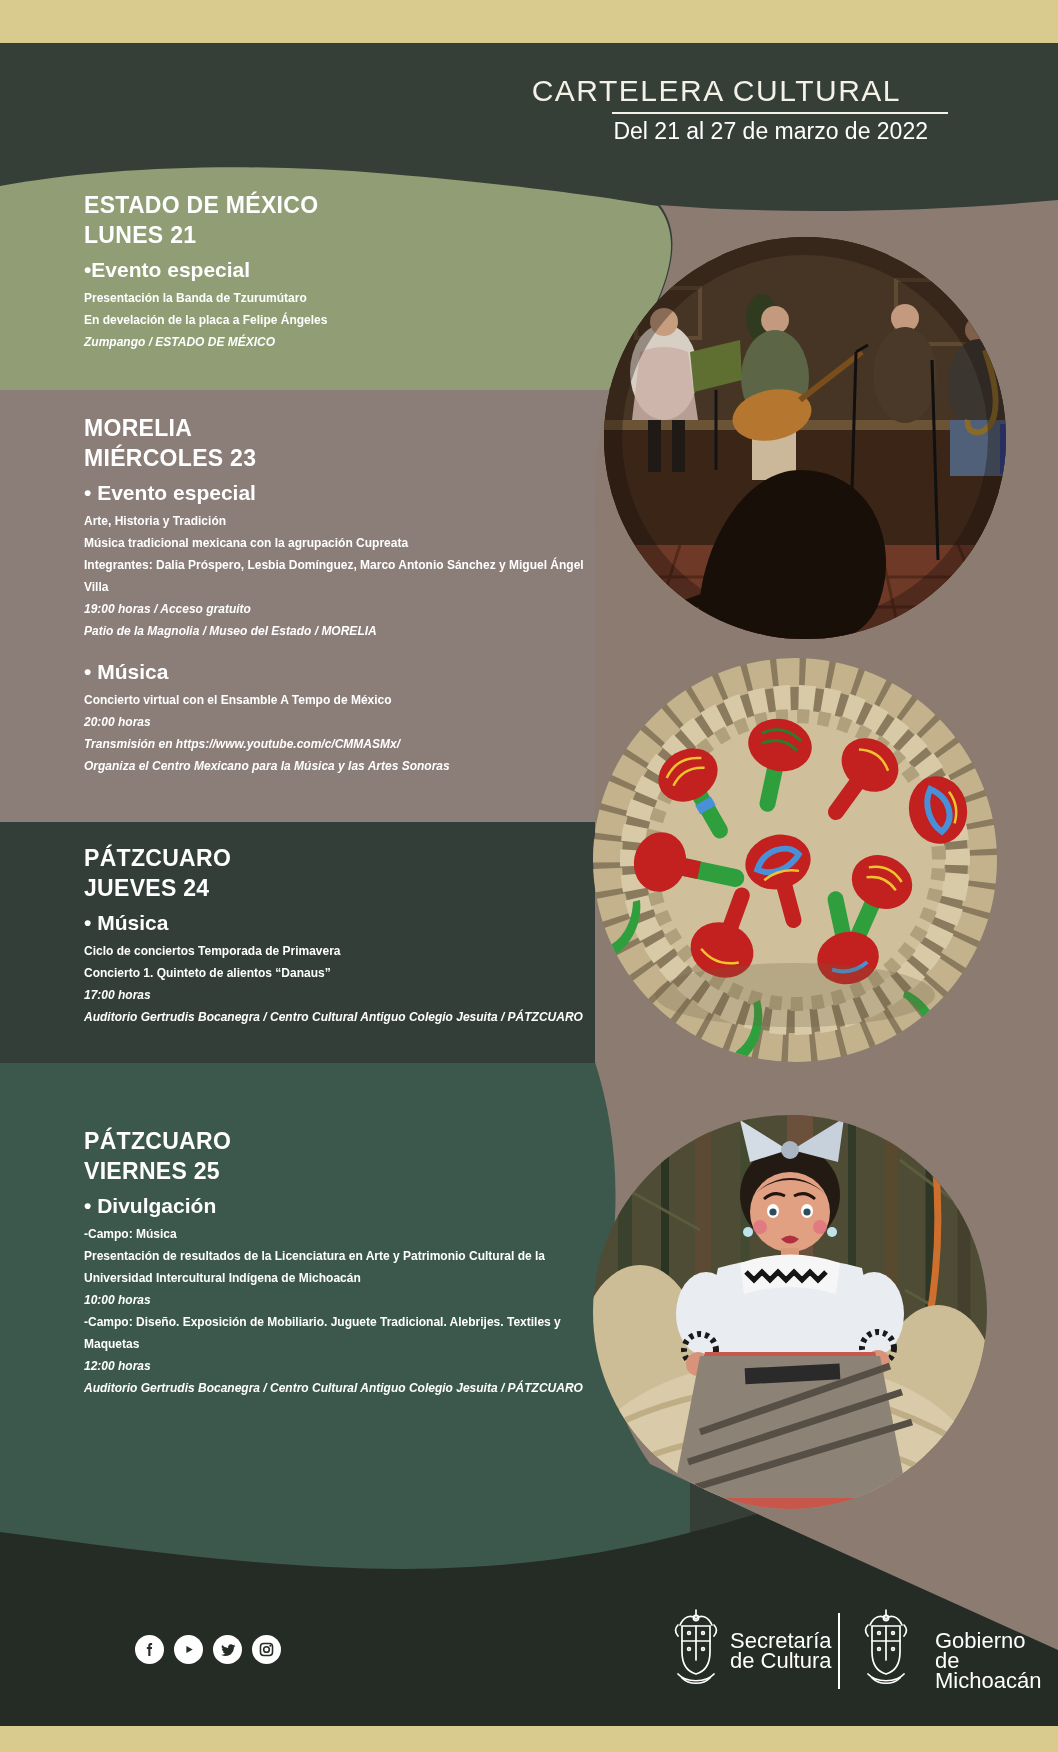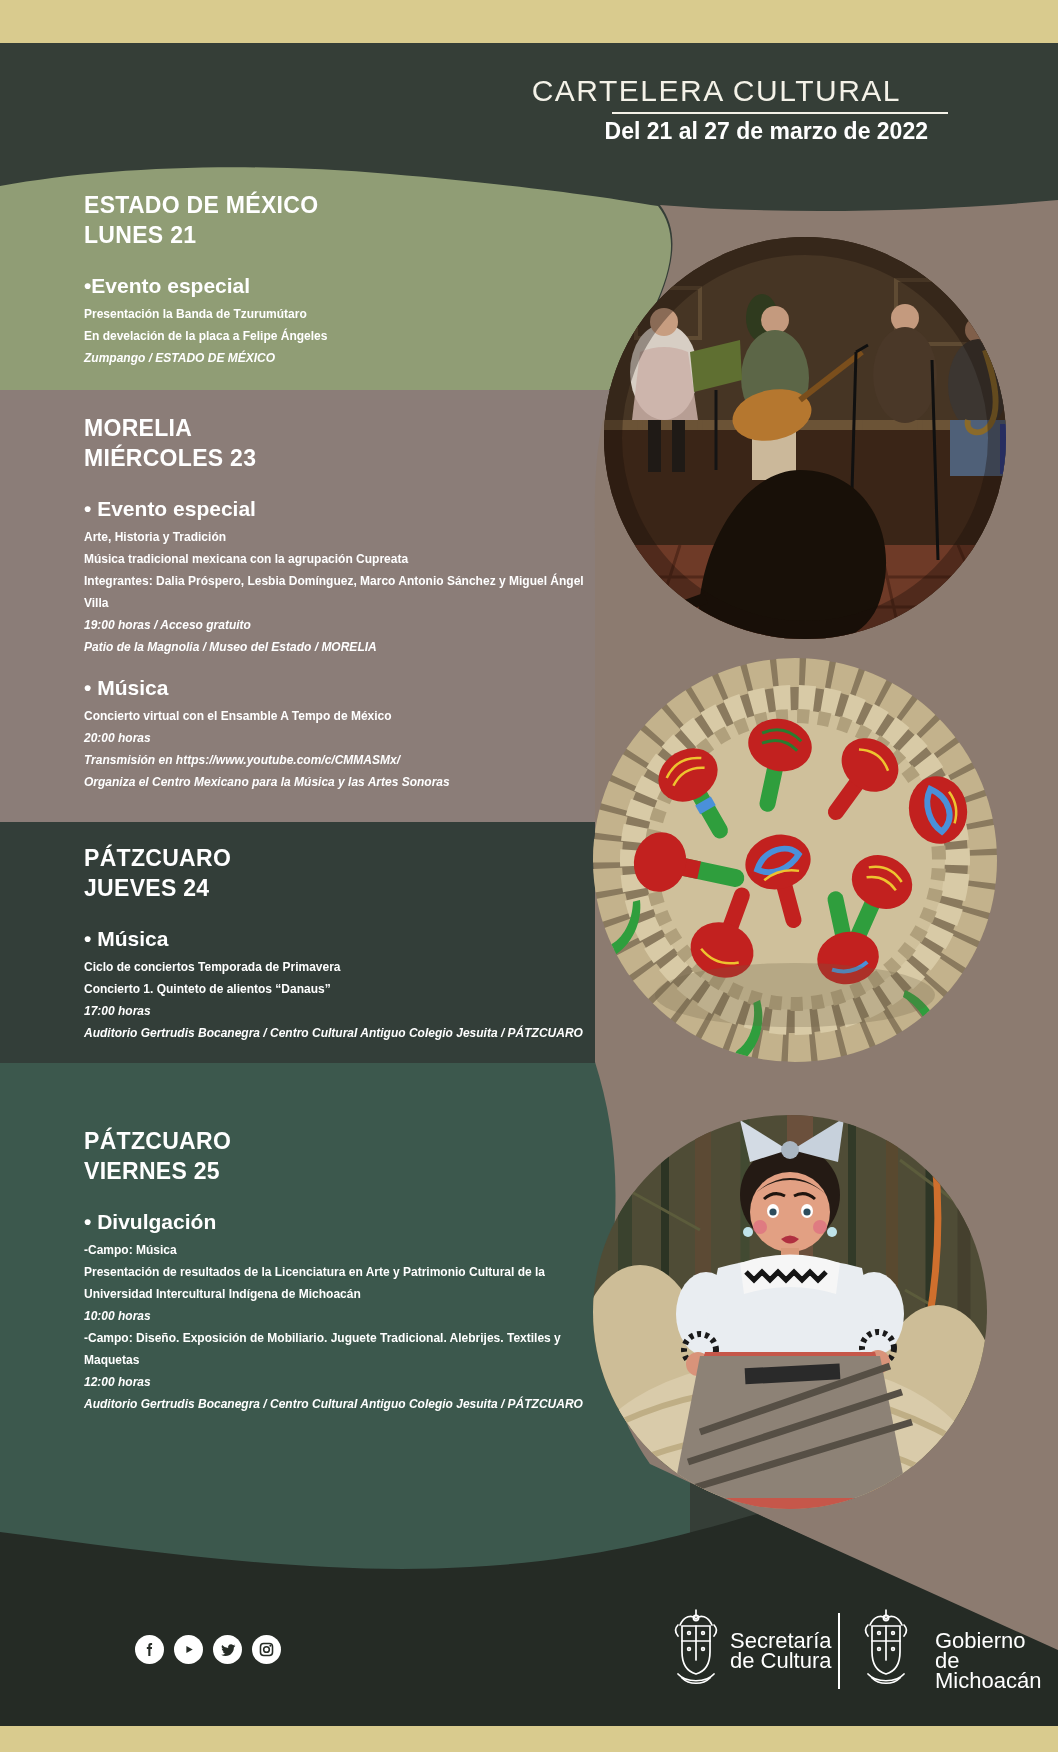--- a/index.html
+++ b/index.html
@@ -7,27 +7,27 @@
     position:relative;width:1058px;height:1752px;overflow:hidden;
     font-family:"Liberation Sans",sans-serif;background:#7f1d1d;
   }
   .bg-svg{position:absolute;left:0;top:0;width:1058px;height:1752px;display:block;}
   .header-title{
     position:absolute;top:74px;right:157px;font-size:30px;font-weight:400;
     letter-spacing:1.5px;color:#f4f2e8;white-space:nowrap;
   }
   .title-underline{position:absolute;top:112px;left:612px;width:336px;height:2px;background:#f4f2e8;}
   .header-date{
-    position:absolute;top:118px;right:130px;font-size:23px;font-weight:bold;
+    position:absolute;top:118px;right:130px;font-size:23px;font-weight:normal;
     color:#ffffff;white-space:nowrap;
   }
   .section{position:absolute;left:84px;width:512px;color:#ffffff;}
   .sec-0{top:190px}.sec-1{top:413px}.sec-2{top:843px}.sec-3{top:1126px}
   .city,.day{font-size:23px;font-weight:bold;line-height:30px;letter-spacing:.3px;}
-  .block{margin-top:22px;}
+  .block{margin-top:6px;}
   .block + .block{margin-top:16px;}
   .category{font-size:21px;font-weight:bold;line-height:28px;margin-bottom:3px;}
   .line{font-size:12px;font-weight:bold;line-height:22px;}
   .line.em{font-style:italic;}
   .social{position:absolute;left:135px;top:1635px;display:flex;gap:10px;}
   .sicon{
     width:29px;height:29px;border-radius:50%;background:#ffffff;
     display:flex;align-items:center;justify-content:center;cursor:pointer;
   }
   .sicon svg{display:block;}

